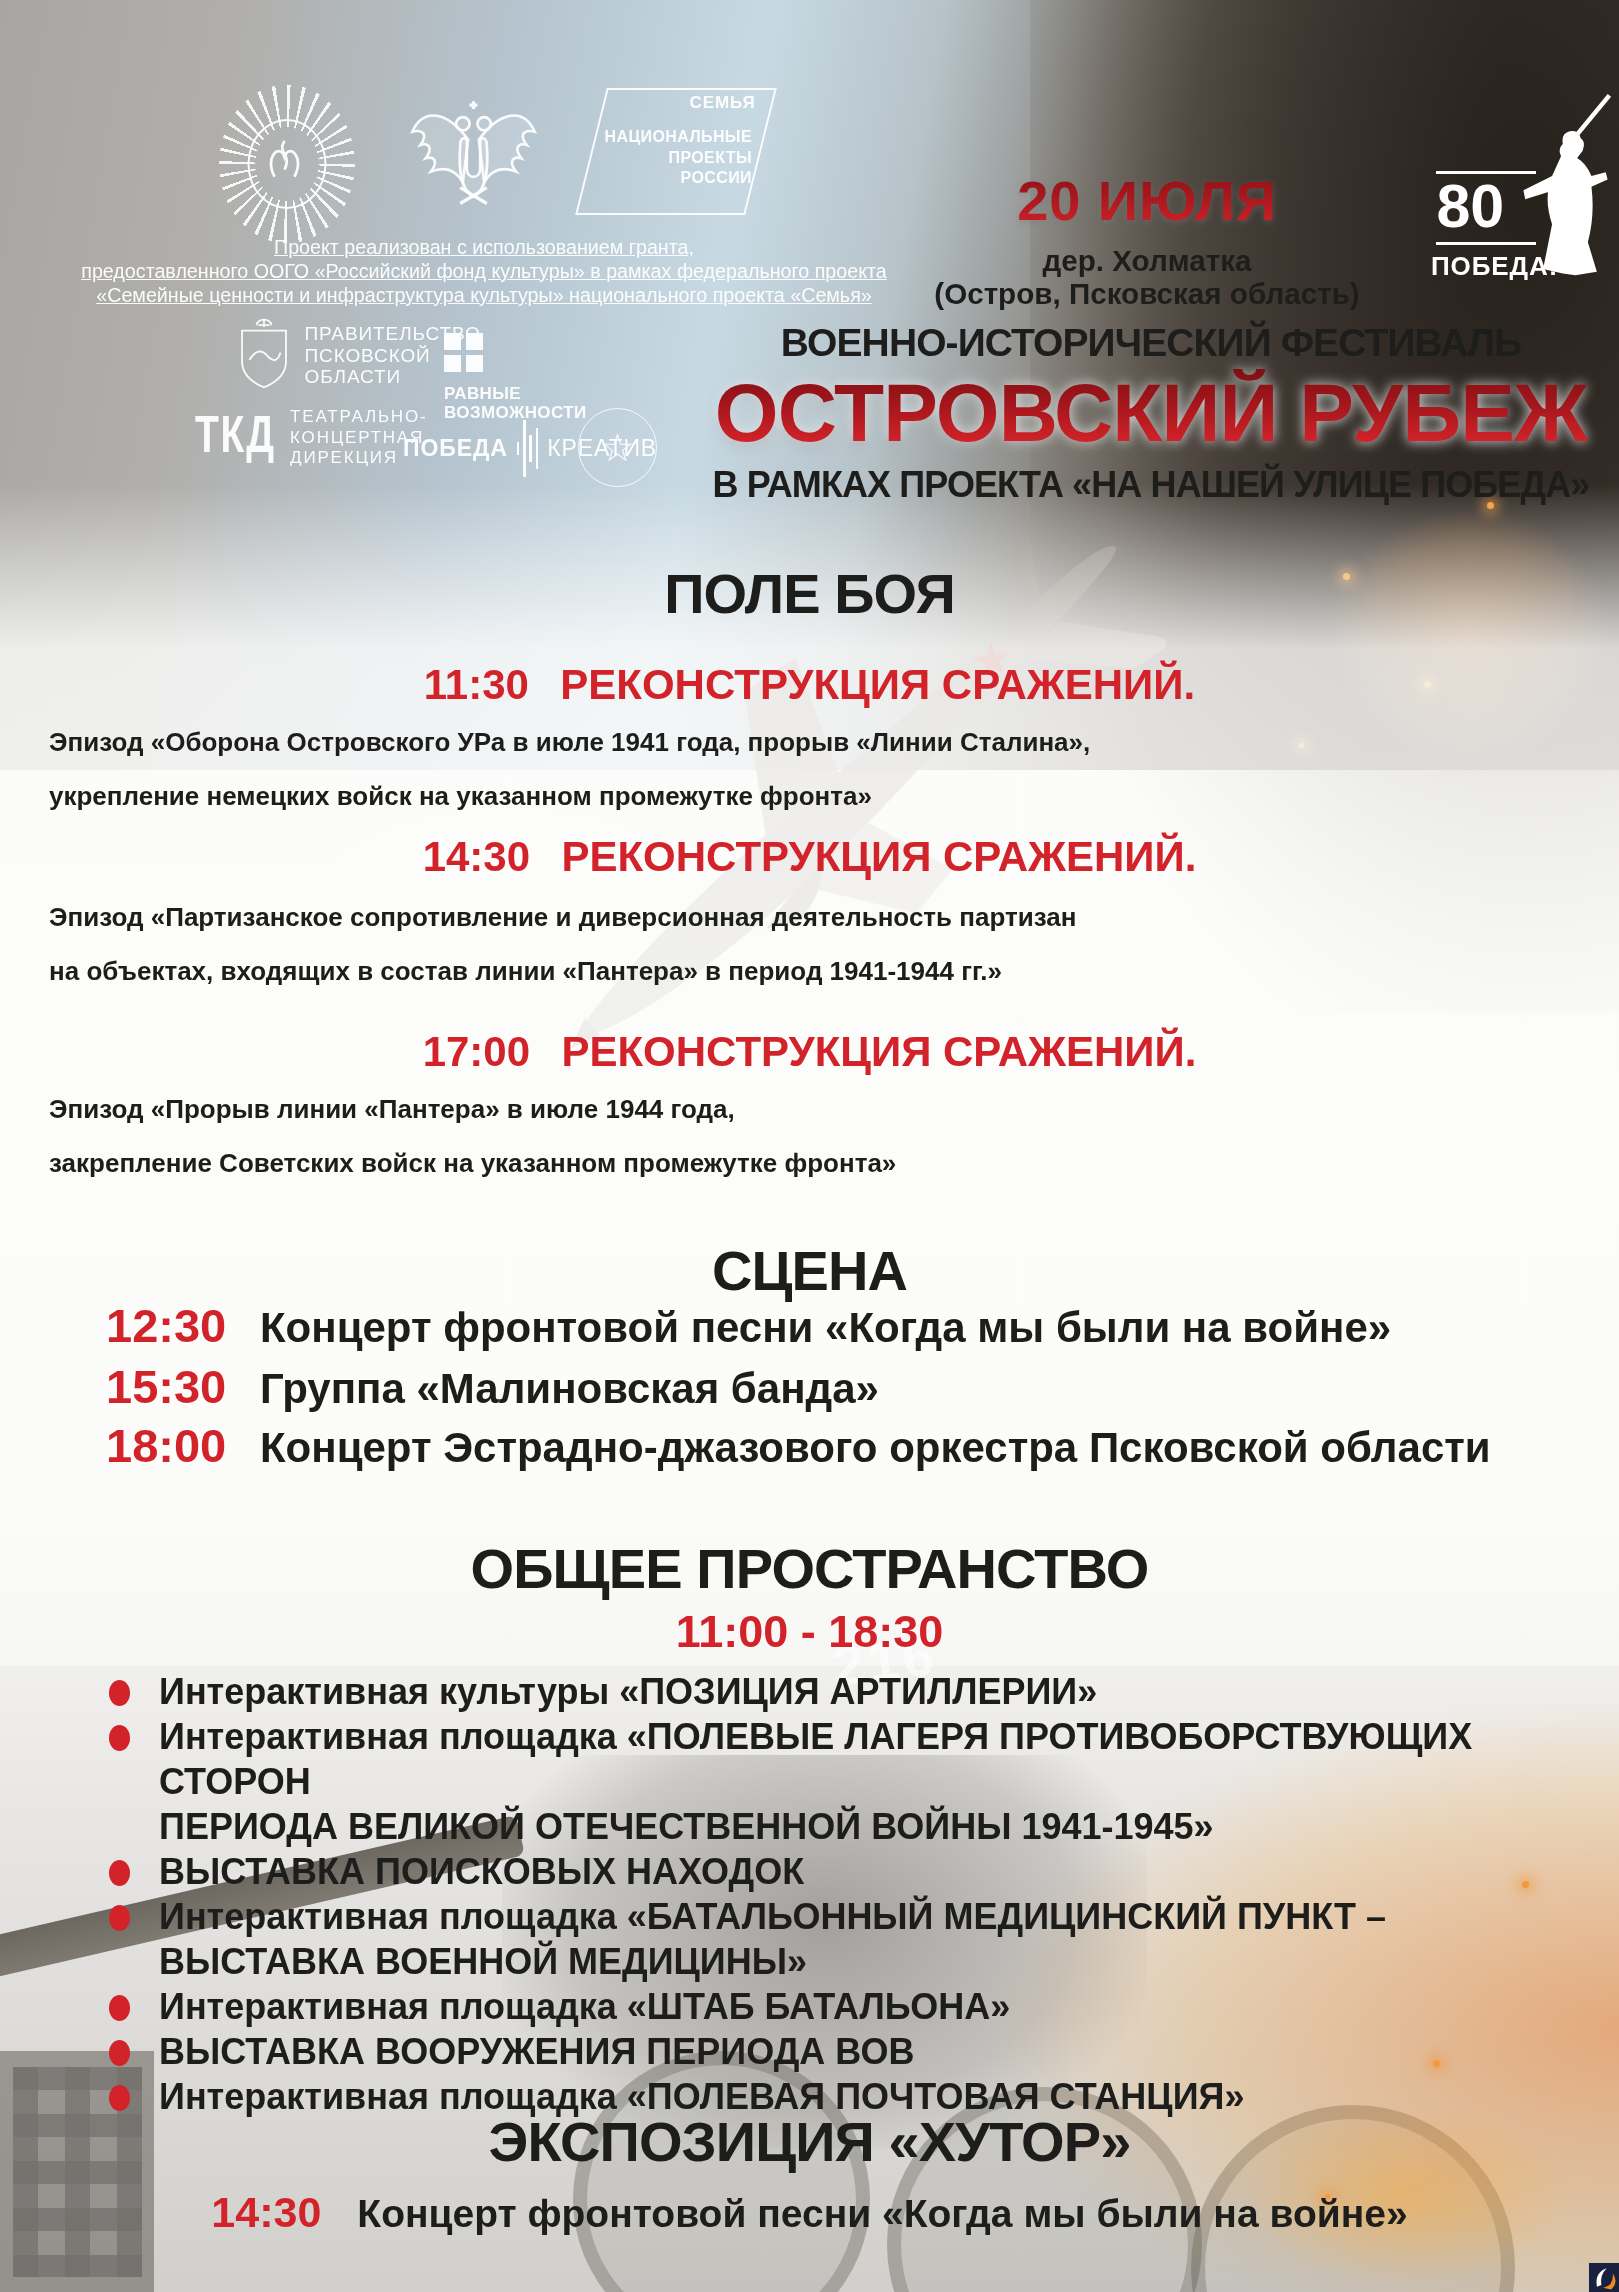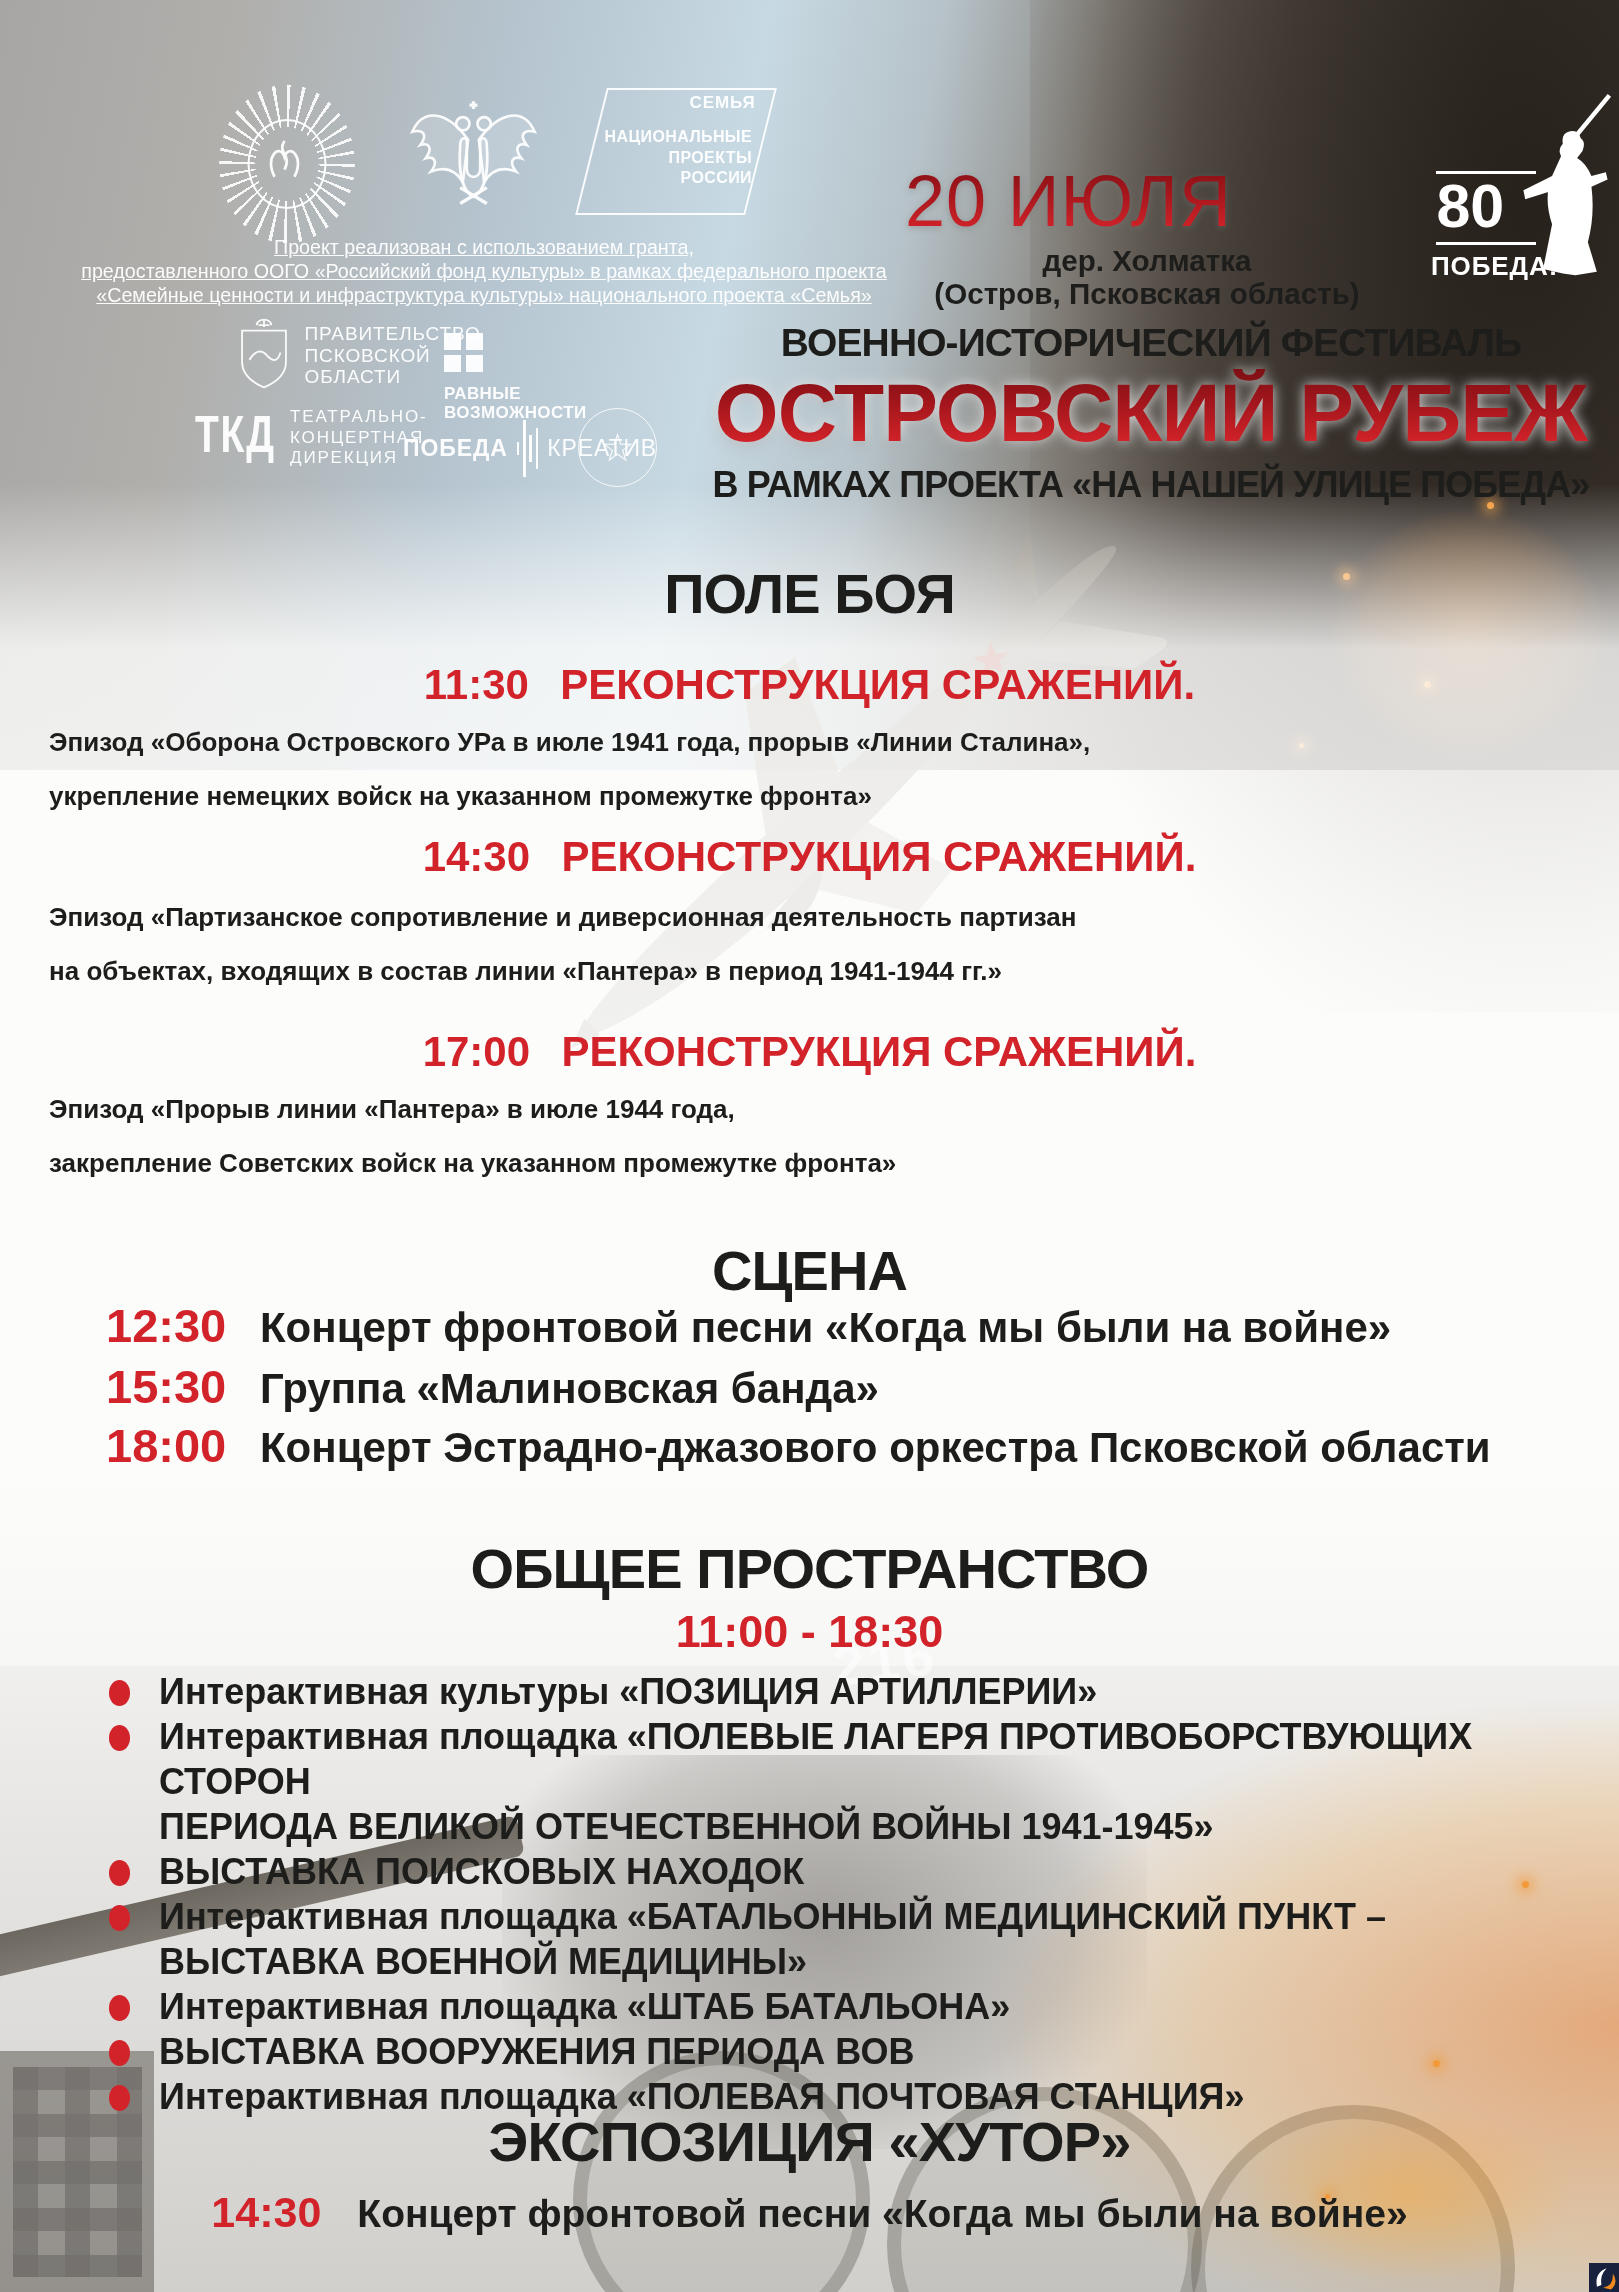--- a/index.html
+++ b/index.html
@@ -74,22 +74,22 @@
   .pc-bars{display:flex;align-items:center;gap:3.6px;}
   .pc-bars i{display:block;width:2.7px;background:rgba(255,255,255,.95);}
   .logo-stamp{left:578px;top:408px;width:77px;height:77px;border:1.8px solid rgba(255,255,255,.85);
     border-radius:50%;display:flex;align-items:center;justify-content:center;font-size:39px;color:rgba(255,255,255,.9);}
   
   .grant{position:absolute;left:36px;top:235px;width:896px;text-align:center;z-index:5;
     color:rgba(255,255,255,.95);font-weight:400;font-size:19.7px;line-height:24px;text-decoration:underline;}
   
   .grad-red{background:linear-gradient(180deg,#7e0f14 0%,#a4161c 40%,#d3232a 85%);
     -webkit-background-clip:text;background-clip:text;color:transparent;}
-  .date{position:absolute;left:905px;top:158px;width:484px;text-align:left;z-index:5;
-    font-weight:400;font-size:72px;line-height:86px;letter-spacing:0.9px;
+  .date{position:absolute;left:905px;top:158px;width:484px;text-align:center;z-index:5;
+    font-weight:700;font-size:56px;line-height:86px;letter-spacing:0.9px;
     filter:drop-shadow(0 2.7px 3.6px rgba(120,120,120,.45));}
   .place{position:absolute;left:905px;width:484px;text-align:center;z-index:5;font-weight:700;font-size:29.6px;}
   .place1{top:244px;} .place2{top:277px;}
   .victory{position:absolute;left:1431px;top:90px;width:184px;height:215px;z-index:5;color:#fff;}
   .v80{position:absolute;left:5.4px;top:86px;font-weight:800;font-size:61px;line-height:61px;}
   .vrule{position:absolute;left:5.4px;width:100px;height:2.7px;background:#fff;}
   .vr1{top:81px;} .vr2{top:152px;}
   .vlabel{position:absolute;left:0px;top:161px;font-weight:800;font-size:26px;letter-spacing:0.9px;}
   .v-statue{position:absolute;right:0;top:0;}
   .fest{position:absolute;left:672px;top:321px;width:958px;text-align:center;z-index:5;}

